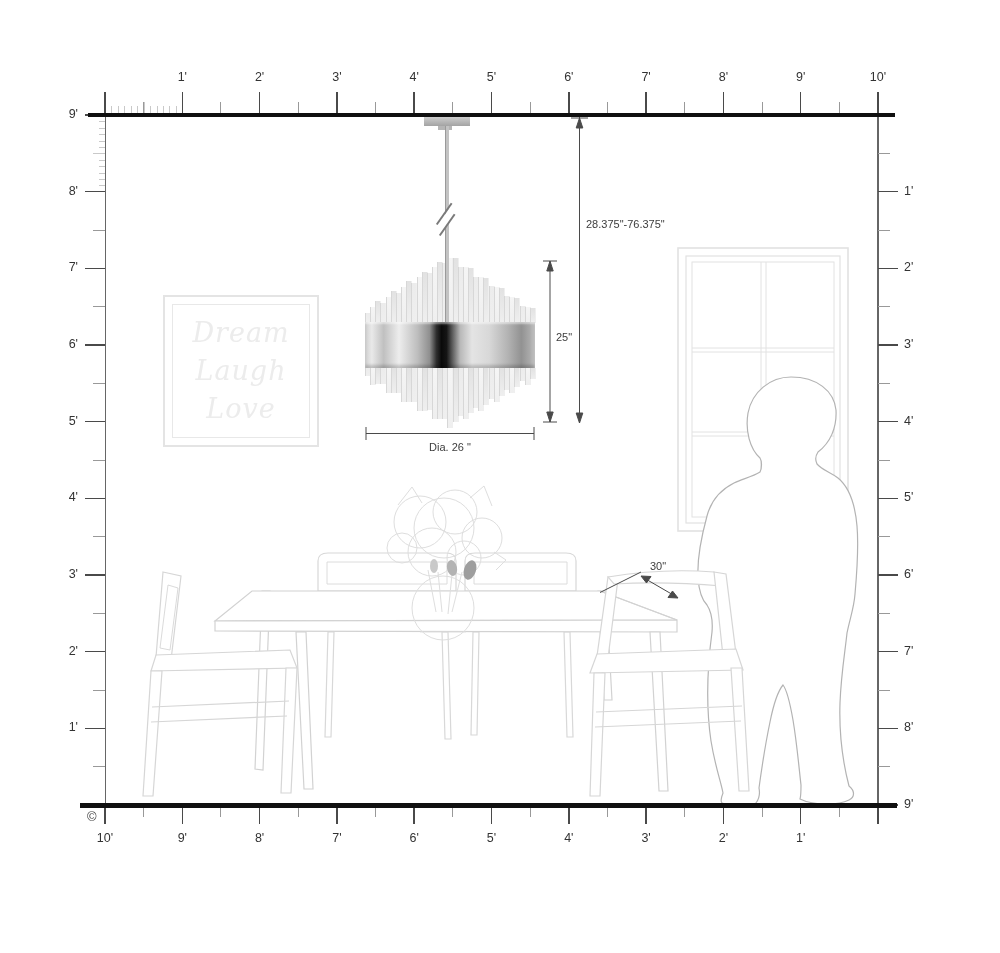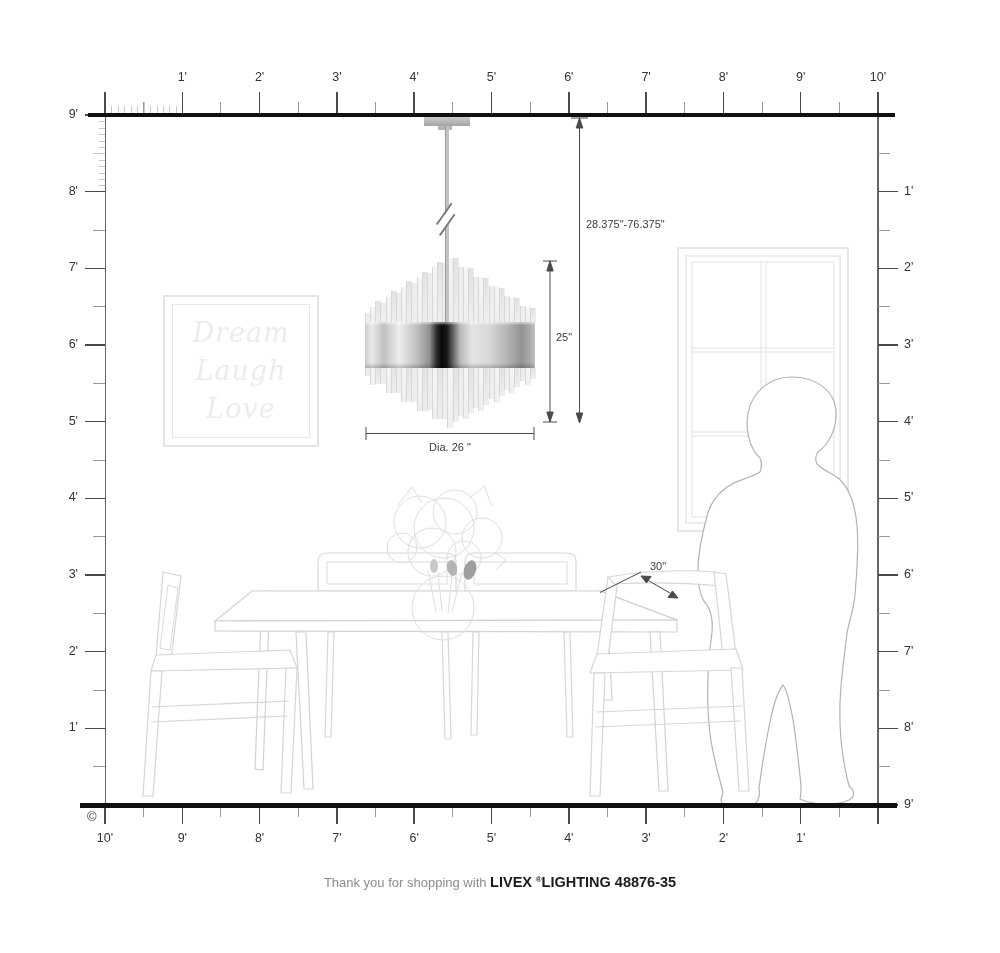--- a/index.html
+++ b/index.html
@@ -400,17 +400,14 @@
       <div class="ruler-label " style="left: 904px; top: 337.01px;">3'</div>
       <div class="ruler-label " style="left: 904px; top: 413.68px;">4'</div>
       <div class="ruler-label " style="left: 904px; top: 490.35px;">5'</div>
       <div class="ruler-label " style="left: 904px; top: 567.02px;">6'</div>
       <div class="ruler-label " style="left: 904px; top: 643.69px;">7'</div>
       <div class="ruler-label " style="left: 904px; top: 720.36px;">8'</div>
       <div class="ruler-label " style="left: 904px; top: 797.03px;">9'</div>
     </div>
 
   <div class="copyright">©</div>
-  <div class="footer">
-    <span>Thank you for shopping with</span><span> </span><span class="brand">LIVEX</span><span> </span><span class="reg">®</span><span class="model">LIGHTING 48876-35</span>
-  </div>
 
 </div>
 
 </body></html>

